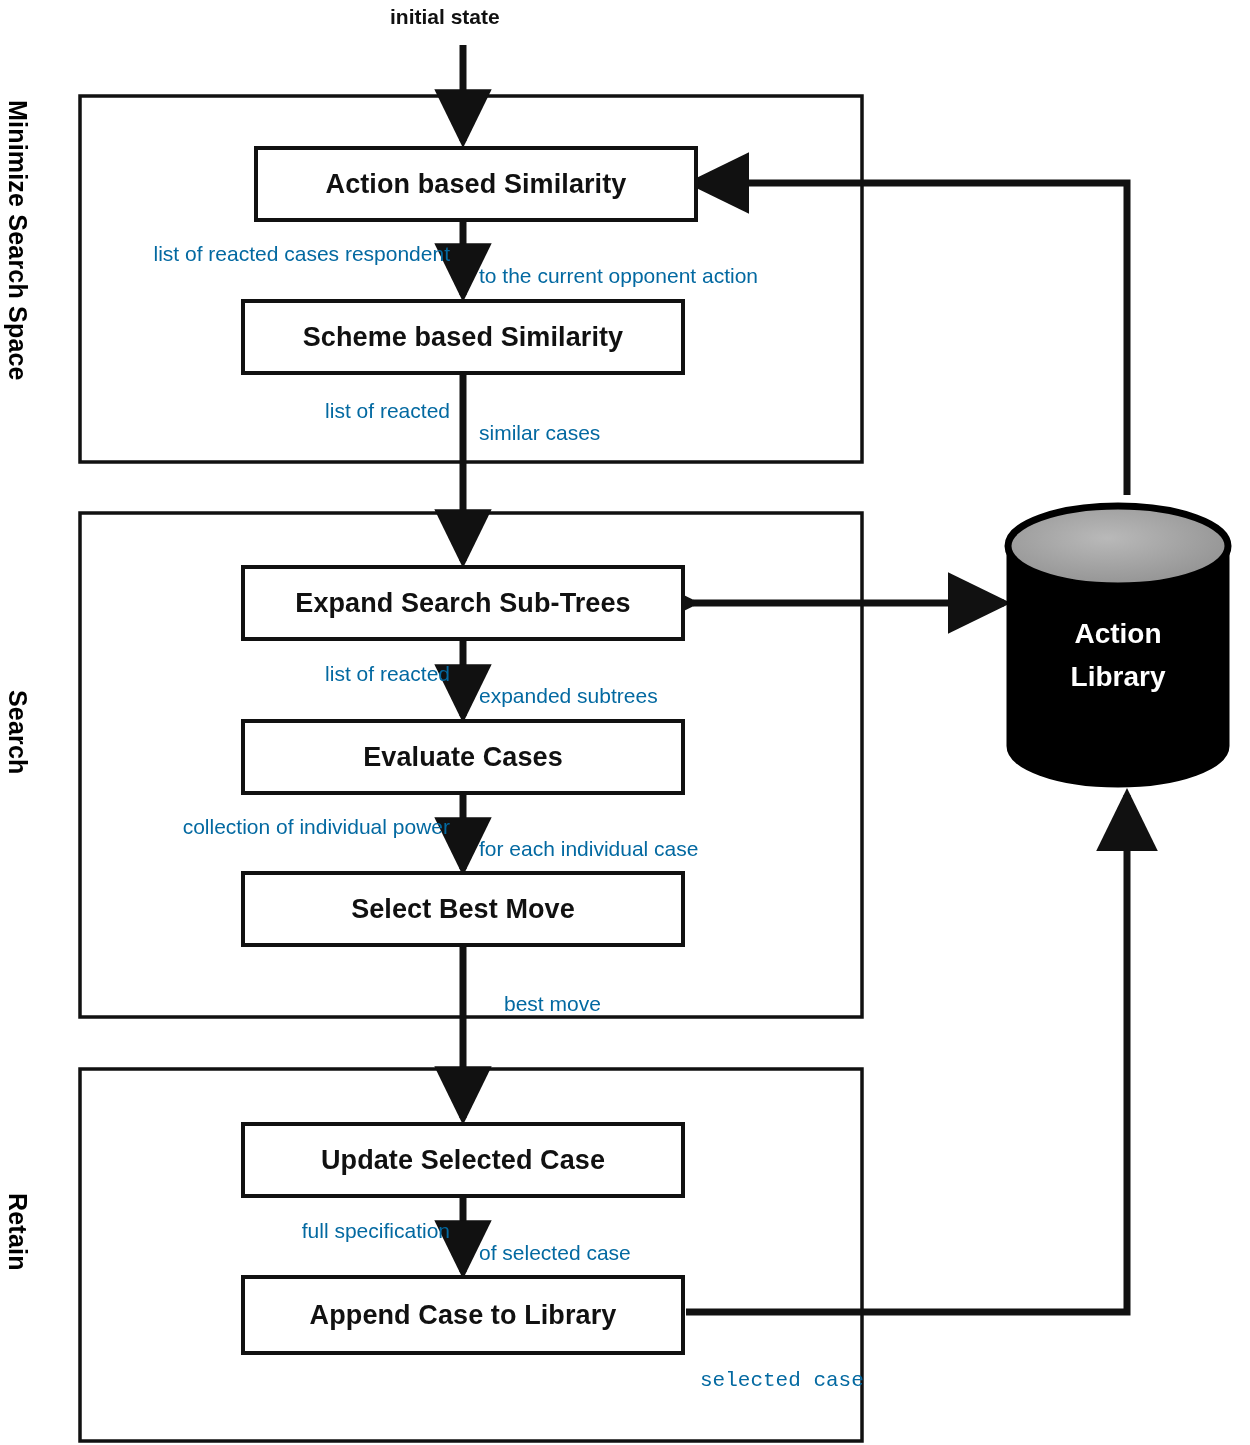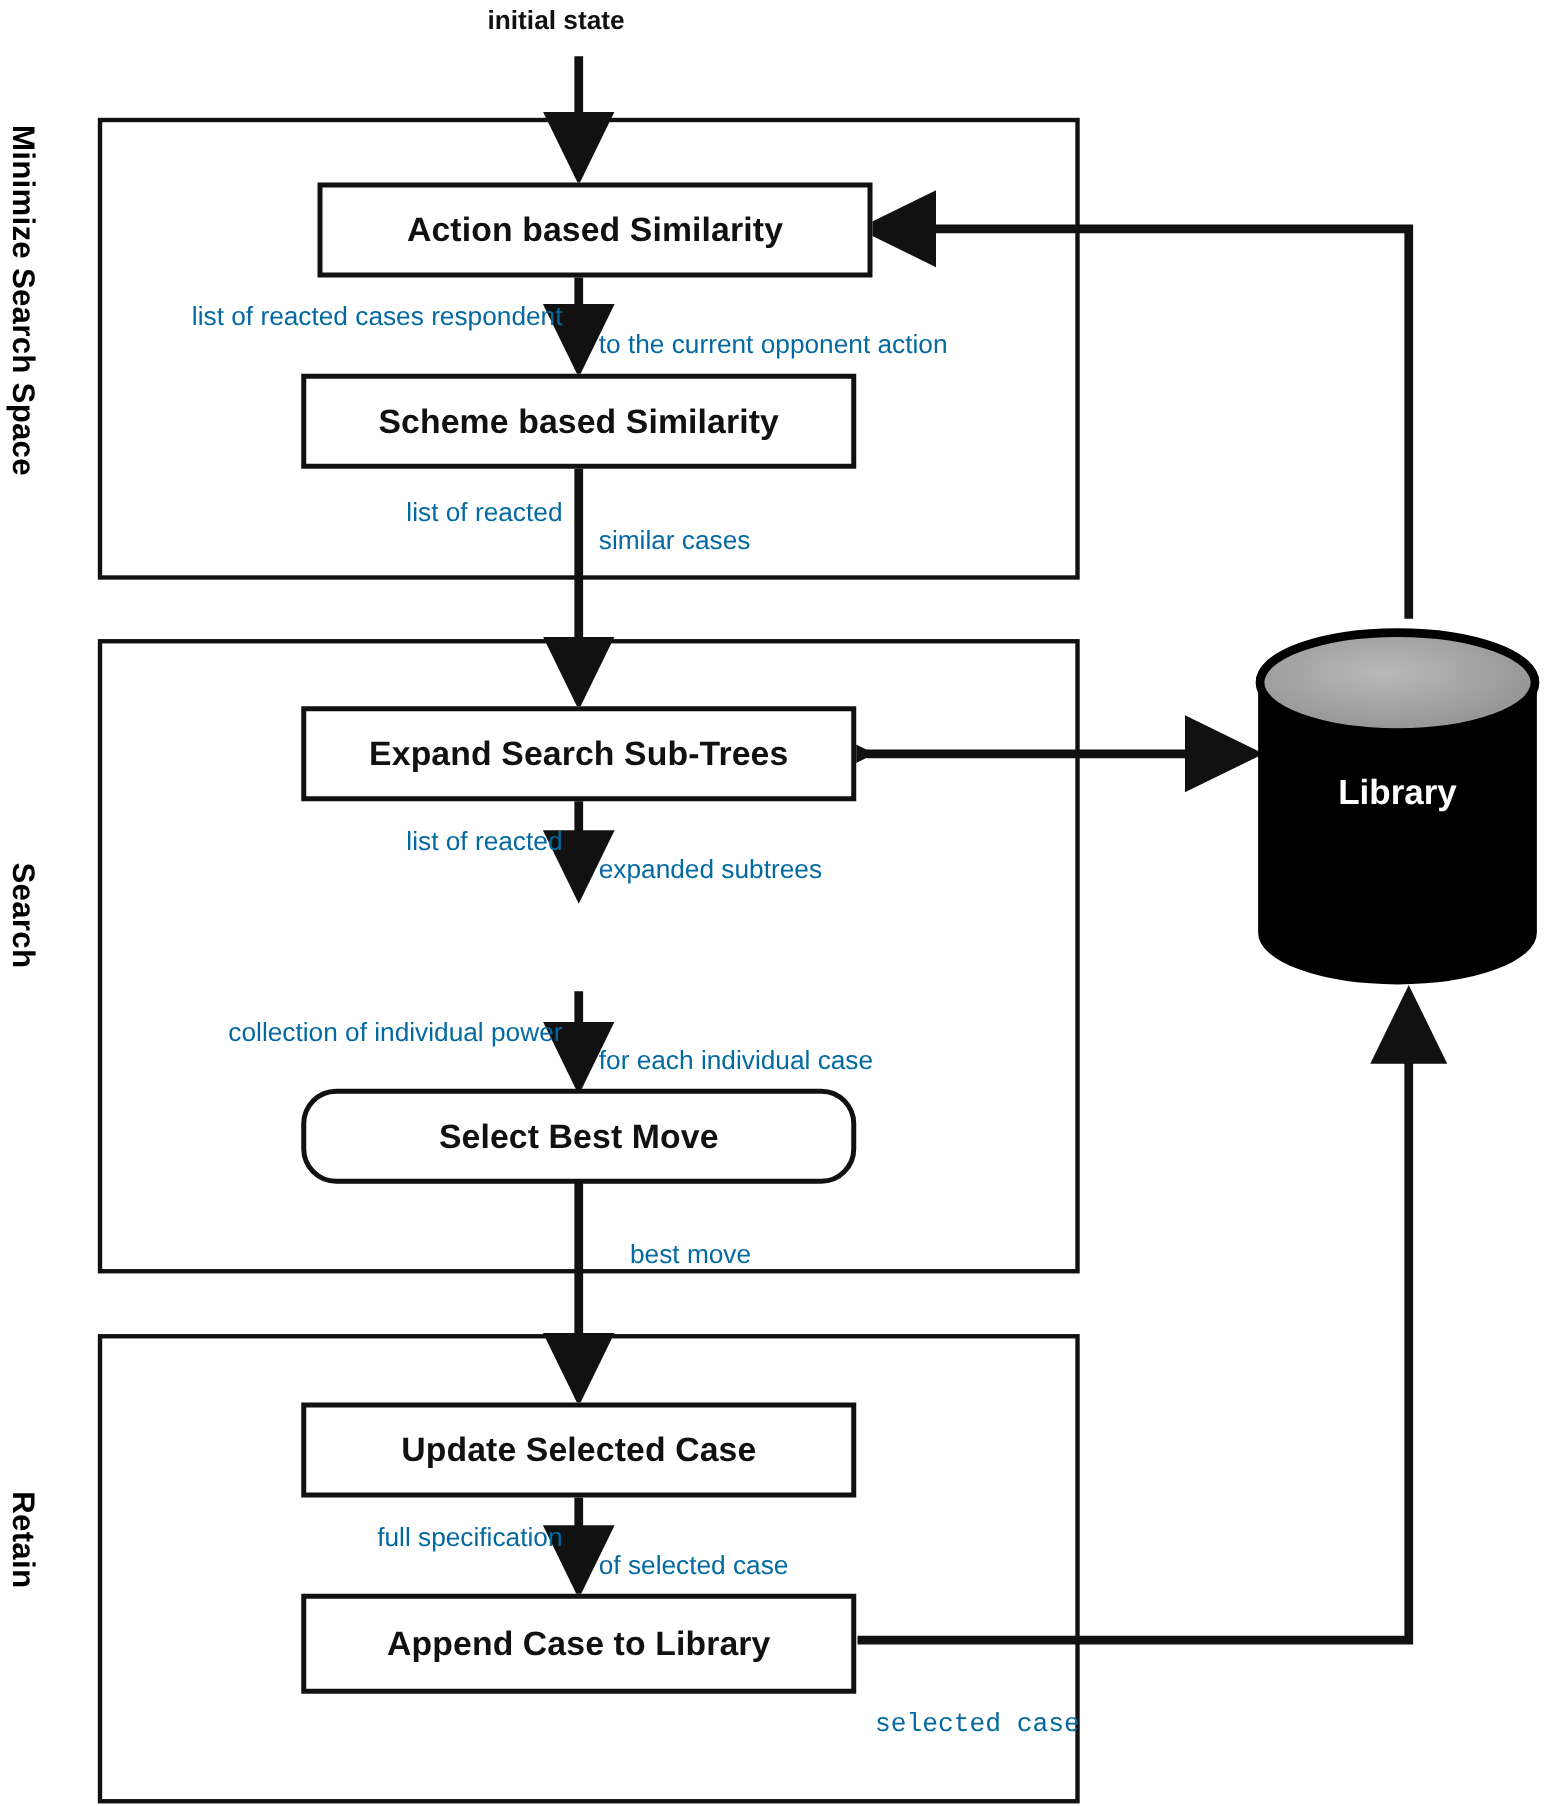--- a/index.html
+++ b/index.html
@@ -120,28 +120,30 @@
   <div class="grp-label" style="left:30px; top:690px; transform:rotate(90deg);">Search</div>
 
   <div class="grp-label" style="left:30px; top:1193px; transform:rotate(90deg);">Retain</div>
 
   <div class="pbox" style="left:254px; top:146px; width:444px; height:76px;">Action based Similarity</div>
 
   <div class="pbox" style="left:241px; top:299px; width:444px; height:76px;">Scheme based Similarity</div>
 
   <div class="pbox" style="left:241px; top:565px; width:444px; height:76px;">Expand Search Sub-Trees</div>
 
+  <div class="pbox" style="left:241px; top:719px; width:444px; height:76px;">Evaluate Cases</div>
 
-  <div class="pbox" style="left:241px; top:871px; width:444px; height:76px;border-radius:28px;">Select Best Move</div>
+  <div class="pbox" style="left:241px; top:871px; width:444px; height:76px;">Select Best Move</div>
 
   <div class="pbox" style="left:241px; top:1122px; width:444px; height:76px;">Update Selected Case</div>
 
   <div class="pbox" style="left:241px; top:1275px; width:444px; height:80px;">Append Case to Library</div>
 
   <div class="cyl-txt">
+    <div>Action</div>
     <div>Library</div>
   </div>
 
   <div class="edge-label rt" style="left:60px; top:243px; width:390px;">list of reacted cases respondent</div>
   <div class="edge-label lt" style="left:479px; top:243px;">to the current opponent action</div>
 
   <div class="edge-label rt" style="left:60px; top:400px; width:390px;">list of reacted</div>
   <div class="edge-label lt" style="left:479px; top:400px;">similar cases</div>
 
   <div class="edge-label rt" style="left:60px; top:663px; width:390px;">list of reacted</div>

